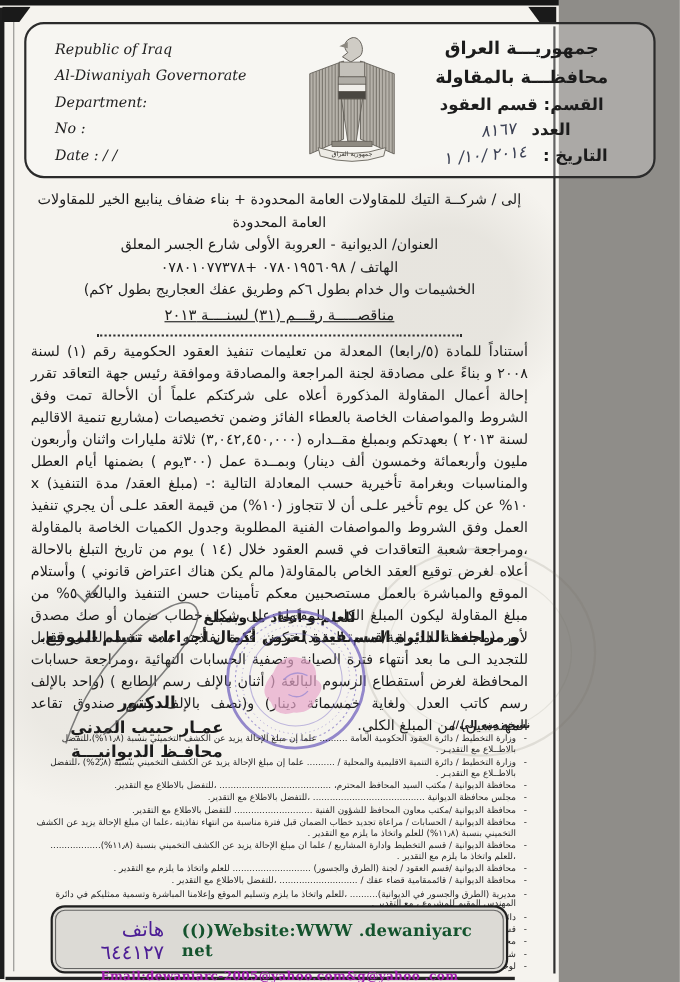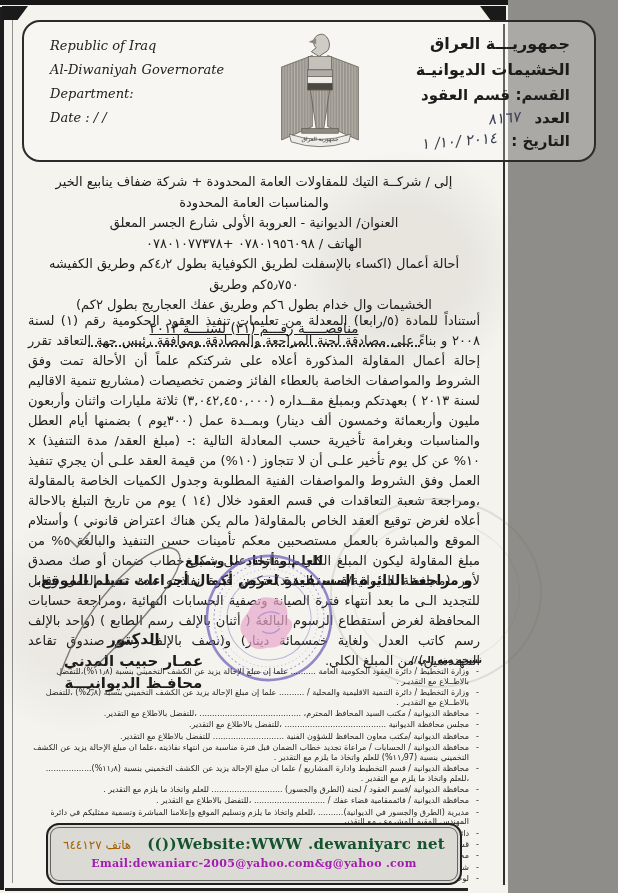--- a/index.html
+++ b/index.html
@@ -19,21 +19,21 @@
   .corner.tr{top:6px;right:2px;clip-path:polygon(0 0,100% 0,100% 100%,40% 100%);}
 
   
   .letterhead{position:absolute;left:22px;top:20px;width:570px;height:138px;border:2px solid #2b2b2b;
               border-radius:18px;display:flex;background:rgba(255,255,255,.25);}
   .hdr-en{flex:1.1;direction:ltr;padding:16px 0 0 26px;font-family:"DejaVu Serif",serif;font-style:italic;
           font-size:13px;color:#202020;}
   .hdr-en div{margin-bottom:9px;}
   .hdr-center{width:118px;position:relative;}
   .hdr-center svg{position:absolute;left:11px;top:8px;}
-  .hdr-ar{flex:1;direction:rtl;text-align:right;padding:12px 24px 0 0;font-weight:bold;font-size:15px;}
+  .hdr-ar{flex:1;direction:rtl;text-align:center;padding:12px 24px 0 0;font-weight:bold;font-size:15px;}
   .hdr-ar .lg{font-size:16px;margin-bottom:7px;}
   .hdr-ar .md{font-size:15px;margin-bottom:5px;}
   .hand{font-family:"DejaVu Sans",sans-serif;font-weight:400;color:#3c4154;display:inline-block;
         transform:rotate(-5deg) skewX(-10deg);font-size:15px;letter-spacing:1px;margin:0 8px;}
 
   
   .addressee{position:absolute;top:172px;left:30px;right:30px;direction:rtl;text-align:center;
              font-size:13px;line-height:20.5px;}
   .tender{display:inline-block;margin-top:2px;text-decoration:underline;font-size:13.5px;}
   .dotted-sep{width:74%;margin:5px auto 0;border-bottom:2px dotted #2d2d2d;height:1px;}
@@ -62,21 +62,21 @@
   .cc{position:absolute;top:655px;left:24px;right:26px;direction:rtl;font-size:8px;line-height:9.8px;color:#1e1e1e;z-index:4;}
   .cc-header{font-weight:bold;font-size:9.5px;margin-bottom:2px;}
   .cc-item{position:relative;padding-right:13px;margin-bottom:1.5px;}
   .cc-item::before{content:"-";position:absolute;right:3px;top:0;}
 
   
   .footer{position:absolute;left:46px;right:46px;top:823px;height:58px;background:#dcdad5;
           border:2px solid #1f1f1f;border-radius:13px;z-index:6;
           box-shadow:inset 0 0 0 2px #dcdad5, inset 0 0 0 3px rgba(70,70,70,.8);}
   .footer-line1{margin-top:10px;display:flex;justify-content:center;align-items:baseline;gap:16px;direction:ltr;}
-  .footer-phone{direction:rtl;font-size:12px;color:#a16207;}
+  .footer-phone{direction:rtl;font-size:18px;color:#4c1d95;}
   .footer-web{font-family:"DejaVu Serif",serif;font-weight:bold;font-size:15px;letter-spacing:.3px;color:#14532d;}
   .footer-line2{text-align:center;margin-top:4px;font-family:"DejaVu Serif",serif;font-weight:bold;
                 font-size:11px;letter-spacing:.3px;color:#a21caf;}
 </style>
 </head>
 <body>
 
 <div class="page">
   <div class="scan-top"></div>
   <div class="scan-left"></div>
@@ -84,20 +84,21 @@
   <div class="scan-right"></div>
   <div class="scan-bottom"></div>
   <div class="corner tl"></div>
   <div class="corner tr"></div>
 
   <div class="letterhead">
     <div class="hdr-en">
       <div>Republic of Iraq</div>
       <div>Al-Diwaniyah Governorate</div>
       <div>Department:</div>
+      <div>No :</div>
       <div>Date :      /      /</div>
     </div>
     <div class="hdr-center">
       <svg width="96" height="122" viewBox="0 0 100 126">
         <defs>
           <pattern id="hatch" width="3" height="4" patternUnits="userSpaceOnUse">
             <rect width="3" height="4" fill="#b6b2aa"></rect>
             <line x1="1" y1="0" x2="1" y2="4" stroke="#6e6a62" stroke-width="0.8"></line>
           </pattern>
         </defs>
@@ -110,38 +111,37 @@
         <rect x="37" y="48" width="26" height="7" fill="#f0eee9" stroke="#5f5b54" stroke-width="0.7"></rect>
         <rect x="37" y="55" width="26" height="7" fill="#4a4741" stroke="#5f5b54" stroke-width="0.7"></rect>
         <path d="M40,62 L60,62 L54,102 L46,102 Z" fill="url(#hatch)" stroke="#5f5b54" stroke-width="0.8"></path>
         <rect x="31" y="102" width="38" height="5" fill="#8e8a81" stroke="#5f5b54" stroke-width="0.7"></rect>
         <path d="M18,108 Q50,119 82,108 L80,116 Q50,126 20,116 Z" fill="#edebe5" stroke="#6e6a62" stroke-width="0.9"></path>
         <text x="50" y="115.5" text-anchor="middle" font-size="6" fill="#3a3833">جمهورية العراق</text>
       </svg>
     </div>
     <div class="hdr-ar">
       <div class="lg">جمهوريـــة العراق</div>
-      <div class="lg">الخشيمات الديوانيـة</div>
+      <div class="lg">محافظـــة بالمقاولة</div>
       <div class="md">القسم: قسم العقود</div>
       <div class="md">
         <span>العدد</span>
         <span class="hand" dir="ltr">٨١٦٧</span>
       </div>
       <div class="md">
         <span>التاريخ :</span>
         <span class="hand" dir="ltr">٢٠١٤ /١٠/ ١</span>
       </div>
     </div>
   </div>
 
   <div class="addressee">
-    <div>إلى / شركــة التيك للمقاولات العامة المحدودة + شركة ضفاف ينابيع الخير والمناسبات العامة المحدودة</div>
+    <div>إلى / شركــة التيك للمقاولات العامة المحدودة + بناء ضفاف ينابيع الخير للمقاولات العامة المحدودة</div>
     <div>العنوان/ الديوانية - العروبة الأولى شارع الجسر المعلق</div>
     <div>الهاتف / ٠٧٨٠١٩٥٦٠٩٨ +٠٧٨٠١٠٧٧٣٧٨</div>
-    <div>أحالة أعمال (اكساء بالإسفلت لطريق الكوفياية بطول ٤٫٢كم وطريق الكفيشه ٥٫٧٥٠كم وطريق</div>
     <div>الخشيمات وال خدام بطول ٦كم وطريق عفك العجاريج بطول ٢كم)</div>
     <div><span class="tender">مناقصـــــة رقـــم (٣١) لسنــــة ٢٠١٣</span></div>
     <div class="dotted-sep"></div>
   </div>
 
   <div class="body-par">أستناداً للمادة (٥/رابعا) المعدلة من تعليمات تنفيذ العقود الحكومية رقم (١) لسنة ٢٠٠٨ و بناءً على مصادقة لجنة المراجعة والمصادقة وموافقة رئيس جهة التعاقد تقرر إحالة أعمال المقاولة المذكورة أعلاه على شركتكم علماً أن الأحالة تمت وفق الشروط والمواصفات الخاصة بالعطاء الفائز وضمن تخصيصات (مشاريع تنمية الاقاليم لسنة ٢٠١٣ ) بعهدتكم وبمبلغ مقــداره (٣,٠٤٢,٤٥٠,٠٠٠) ثلاثة مليارات واثنان وأربعون مليون وأربعمائة وخمسون ألف دينار) وبمــدة عمل (٣٠٠يوم ) بضمنها أيام العطل والمناسبات وبغرامة تأخيرية حسب المعادلة التالية :- (مبلغ العقد/ مدة التنفيذ) x ١٠% عن كل يوم تأخير علـى أن لا تتجاوز (١٠%) من قيمة العقد علـى أن يجري تنفيذ العمل وفق الشروط والمواصفات الفنية المطلوبة وجدول الكميات الخاصة بالمقاولة ،ومراجعة شعبة التعاقدات في قسم العقود خلال (١٤ ) يوم من تاريخ التبلغ بالاحالة أعلاه لغرض توقيع العقد الخاص بالمقاولة( مالم يكن هناك اعتراض قانوني ) وأستلام الموقع والمباشرة بالعمل مستصحبين معكم تأمينات حسن التنفيذ والبالغة ٥% من مبلغ المقاولة ليكون المبلغ الكلي للمقاولة على شكل خطاب ضمان أو صك مصدق لأمر (محافظة الديوانية/قسم العقود) تكون فترة نفاذيته مدة تنفيذ العمل وقابل للتجديد الـى ما بعد أنتهاء فترة الصيانة وتصفية الحسابات النهائية ،ومراجعة حسابات المحافظة لغرض أستقطاع الرسوم البالغة ( أثنان بالإلف رسم الطابع ) (واحد بالإلف رسم كاتب العدل ولغاية خمسمائة دينار) و(نصف بالإلف رسم صندوق تقاعد المهندسين) من المبلغ الكلي.</div>
 
   <div class="closing1">للعلم و أتخاذ ما وبمبلغ</div>
   <div class="closing2">و مراجعة الدائرة المستفيدة لغرض أكمال أجراءات تسلم الموقع.</div>
 
@@ -173,21 +173,21 @@
       <div class="cc-item">وزارة التخطيط / دائرة العقود الحكومية العامة .......... علما إن مبلغ الإحالة يزيد عن الكشف التخميني بنسبة (١١٫٨%)،للتفضل بالاطــلاع مع التقديـر .</div>
 
       <div class="cc-item">وزارة التخطيط / دائرة التنمية الاقليمية والمحلية / .......... علما إن مبلغ الإحالة يزيد عن الكشف التخميني بنسبة (2٫٨%) ،للتفضل بالاطــلاع مع التقديـر .</div>
 
       <div class="cc-item">محافظة الديوانية / مكتب السيد المحافظ المحترم، ........................................ ،للتفضل بالاطلاع مع التقدير.</div>
 
       <div class="cc-item">مجلس محافظة الديوانية ........................................ ،للتفضل بالاطلاع مع التقدير.</div>
 
       <div class="cc-item">محافظة الديوانية /مكتب معاون المحافظ للشؤون الفنية ............................ للتفضل بالاطلاع مع التقدير.</div>
 
-      <div class="cc-item">محافظة الديوانية / الحسابات / مراعاة تجديد خطاب الضمان قبل فترة مناسبة من انتهاء نفاذيته ،علما ان مبلغ الإحالة يزيد عن الكشف التخميني بنسبة (١١٫97%) للعلم واتخاذ ما يلزم مع التقدير .</div>
+      <div class="cc-item">محافظة الديوانية / الحسابات / مراعاة تجديد خطاب الضمان قبل فترة مناسبة من انتهاء نفاذيته ،علما ان مبلغ الإحالة يزيد عن الكشف التخميني بنسبة (١١٫٨%) للعلم واتخاذ ما يلزم مع التقدير .</div>
 
       <div class="cc-item">محافظة الديوانية / قسم التخطيط وادارة المشاريع / علما ان مبلغ الإحالة يزيد عن الكشف التخميني بنسبة (١١٫٨%).................. ،للعلم واتخاذ ما يلزم مع التقدير .</div>
 
       <div class="cc-item">محافظة الديوانية /قسم العقود / لجنة (الطرق والجسور) ............................ للعلم واتخاذ ما يلزم مع التقدير .</div>
 
       <div class="cc-item">محافظة الديوانية / قائممقامية قضاء عفك / ............................ ،للتفضل بالاطلاع مع التقدير .</div>
 
       <div class="cc-item">مديرية (الطرق والجسور في الديوانية).......... ،للعلم واتخاذ ما يلزم وتسليم الموقع وإعلامنا المباشرة وتسمية ممثليكم في دائرة المهندس المقيم للمشروع ، مع التقدير .</div>
 
       <div class="cc-item">دائرة إحصاء الديوانية ........................................ للتفضل بالاطلاع مع التقدير.</div>

